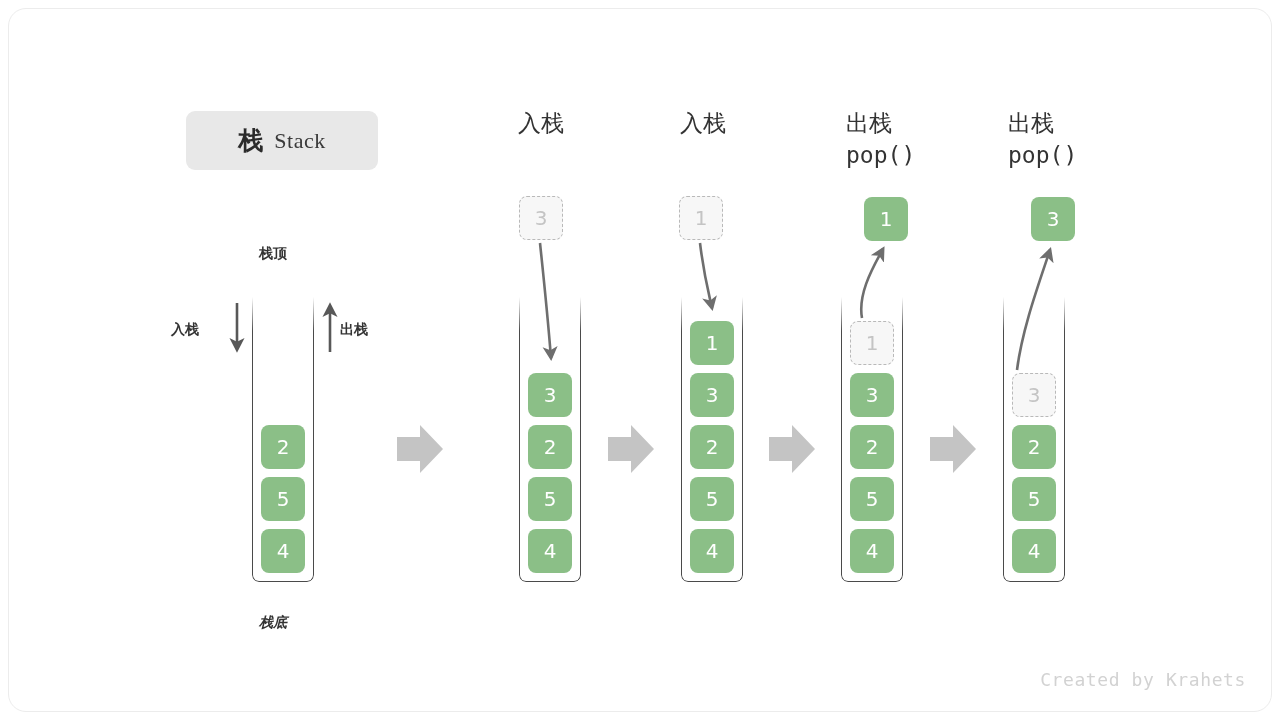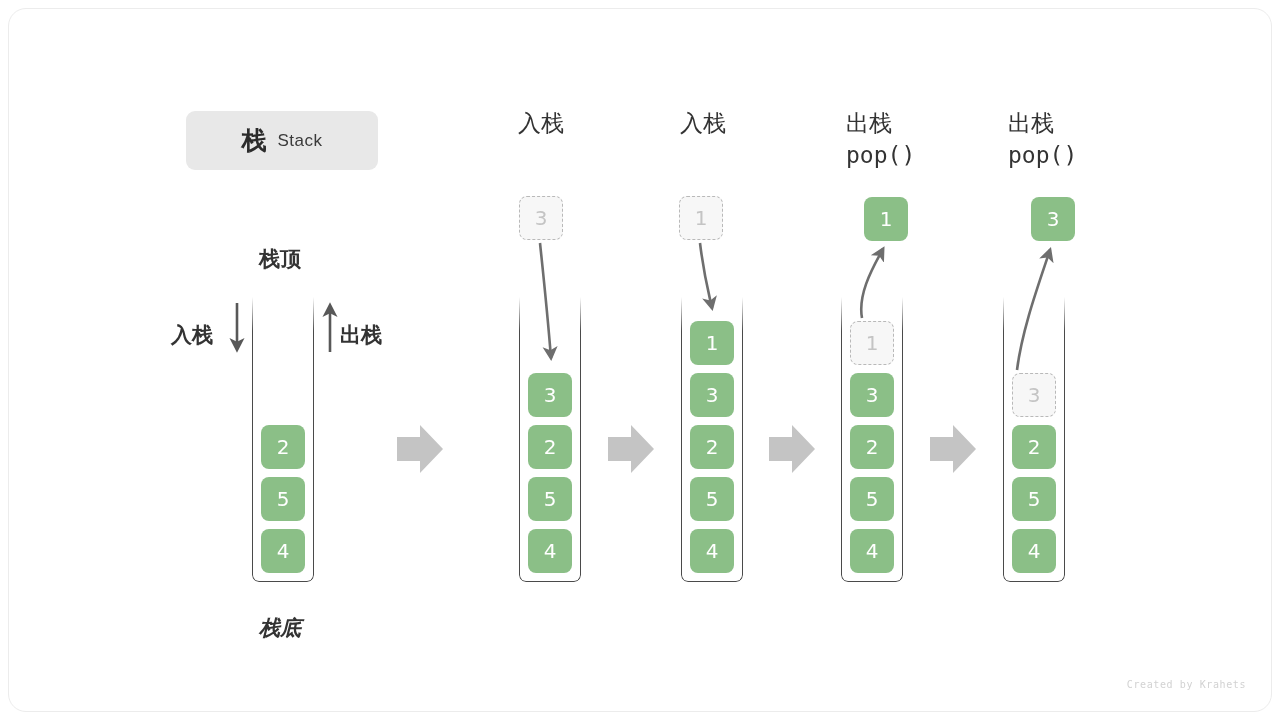--- a/index.html
+++ b/index.html
@@ -48,33 +48,33 @@
     justify-content: center;
   }
   .title-chip .t-cn {
     font-family: "DejaVu Sans", "Liberation Sans", sans-serif;
     font-weight: bold;
     font-size: 25px;
     color: #2b2b2b;
     letter-spacing: 0px;
   }
   .title-chip .t-en {
-    font-family: Liberation Sans, sans-serif;
-    font-size: 17px;
+    font-family: Liberation Serif, serif;
+    font-size: 22px;
     color: #3a3a3a;
     margin-left: 11px;
     letter-spacing: 0.5px;
   }
 
   
   .cn-bold {
     position: absolute;
     font-family: "DejaVu Sans", "Liberation Sans", sans-serif;
     font-weight: bold;
-    font-size: 21px;
+    font-size: 14px;
     color: #333333;
     white-space: nowrap;
   }
 
   .col-head {
     position: absolute;
     width: 170px;
     text-align: left;
   }
   .col-head .hd-cn {
@@ -147,21 +147,21 @@
     height: 720px;
     pointer-events: none;
   }
 
   
   .watermark {
     position: absolute;
     right: 34px;
     bottom: 30px;
     font-family: "DejaVu Sans Mono", "Liberation Mono", monospace;
-    font-size: 10px;
+    font-size: 18px;
     color: #d2d2d2;
     letter-spacing: 0.6px;
   }
 </style>
 </head>
 <body>
 
 <div id="canvas">
   <div class="card"></div>
 

